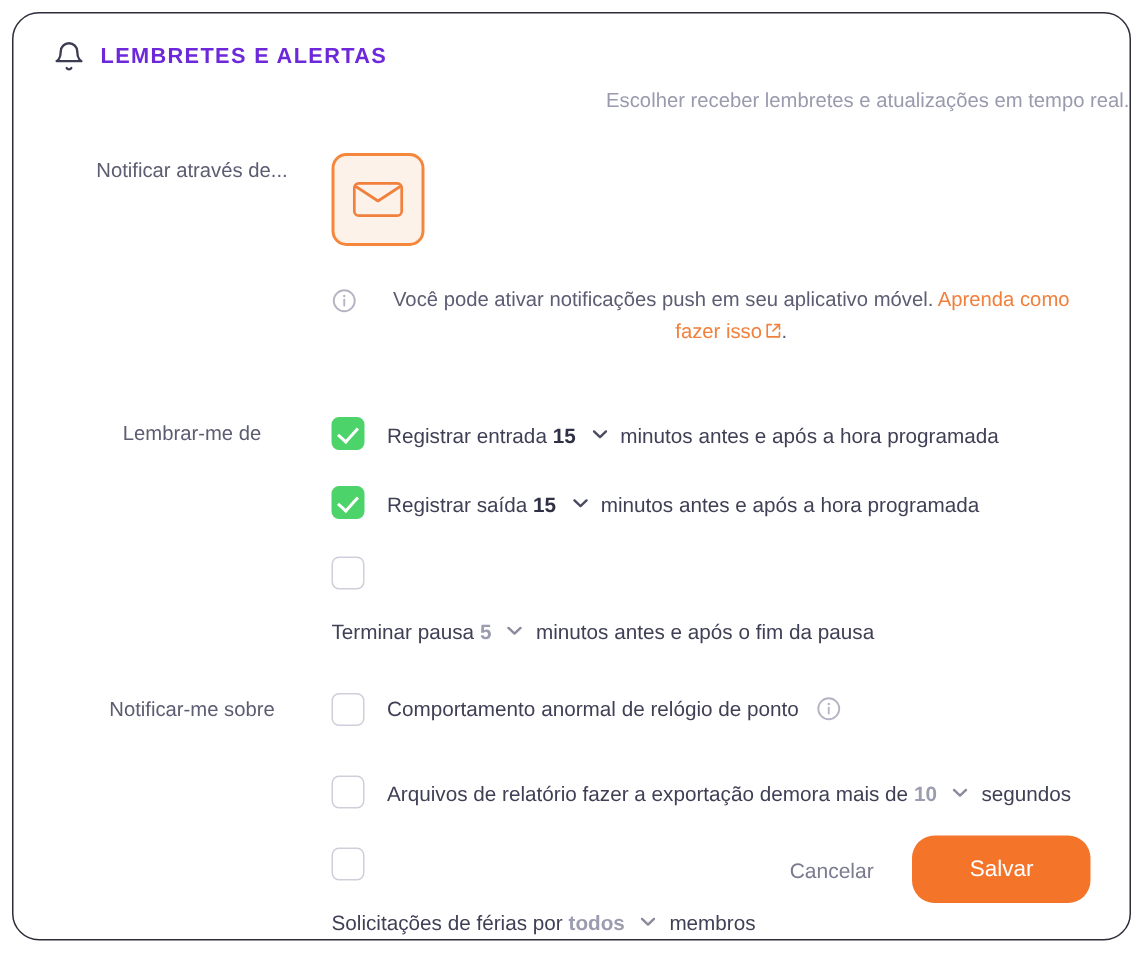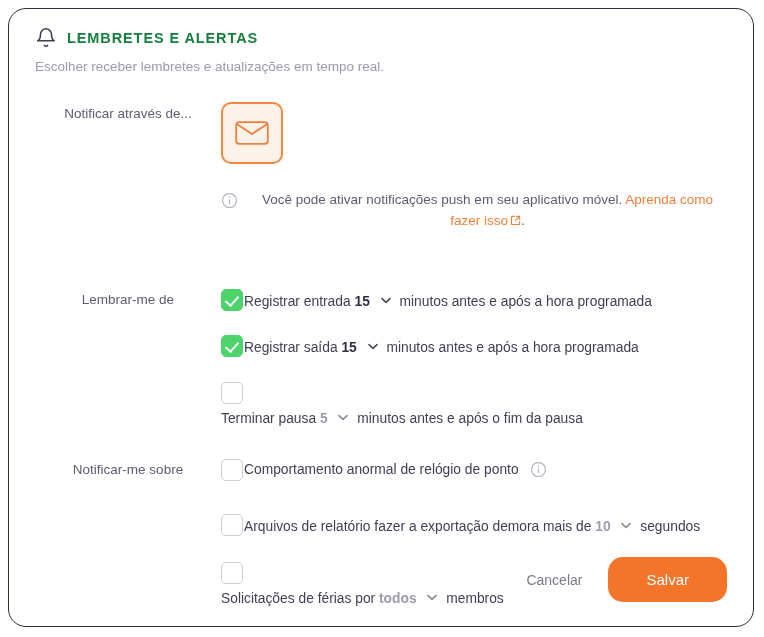--- a/index.html
+++ b/index.html
@@ -32,28 +32,29 @@
     padding: 18px 26px 0 26px;
   }
   .bell-icon {
     width: 22px;
     height: 22px;
     display: block;
   }
   .header-title {
     font-size: 14.5px;
     letter-spacing: 0.9px;
-    color: #15803d;
+    color: #6d28d9;
     font-weight: 700;
   }
   .subtitle {
     margin: 10px 0 0 26px;
     font-size: 13.5px;
     color: #9a9aae;
     font-weight: 400;
+    text-align: right;
   }
   .rows {
     margin-top: 22px;
     text-align: center;
   }
   .row {
     display: flex;
     align-items: flex-start;
     padding: 0 26px;
   }
@@ -111,21 +112,21 @@
   .ext-icon {
     display: inline-block;
     vertical-align: -1px;
     margin-left: 2px;
   }
 
   
   .check-row {
     display: flex;
     align-items: flex-start;
-    gap: 1px;
+    gap: 15px;
     margin-bottom: 21px;
   }
   .check-row:last-child { margin-bottom: 0; flex-direction: column; }
   .checkbox {
     width: 22px;
     height: 22px;
     border-radius: 5px;
     border: 1.6px solid #cfcfdb;
     background: #fff;
     box-sizing: border-box;
@@ -246,21 +247,21 @@
             <span>Você pode ativar notificações push em seu aplicativo móvel. </span><a class="note-link">Aprenda como fazer isso</a><span class="ext-icon"><svg width="11" height="11" viewBox="0 0 12 12" fill="none" stroke="#f0803c" stroke-width="1.2" stroke-linecap="round" stroke-linejoin="round">
                   <path d="M4.6 1.5H1.6v8.9h8.9V7.4"></path>
                   <path d="M7.2 1.5h3.3v3.3"></path>
                   <path d="M10.5 1.5 5.8 6.2"></path>
                 </svg></span><span>.</span>
           </div>
         </div>
       </div>
     </div>
 
-    <div class="row" style="margin-top:55px">
+    <div class="row" style="margin-top:44px">
       <div class="row-label">Lembrar-me de</div>
       <div class="row-content">
 
         <div class="check-row">
           <span class="checkbox checked"></span>
           <div class="check-text">
             <span>Registrar entrada</span>
             <span class="val">15</span>
             <span class="caret"><svg width="10" height="7" viewBox="0 0 10 7" fill="none" stroke="#4a4a60" stroke-width="1.6" stroke-linecap="round" stroke-linejoin="round">
                   <path d="M1 1.6 5 5.4 9 1.6"></path>

